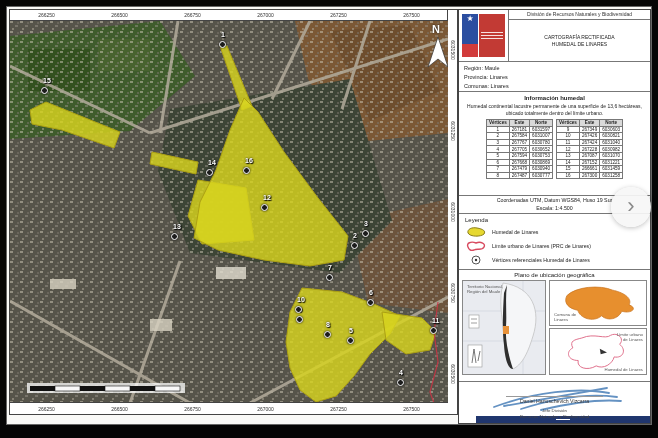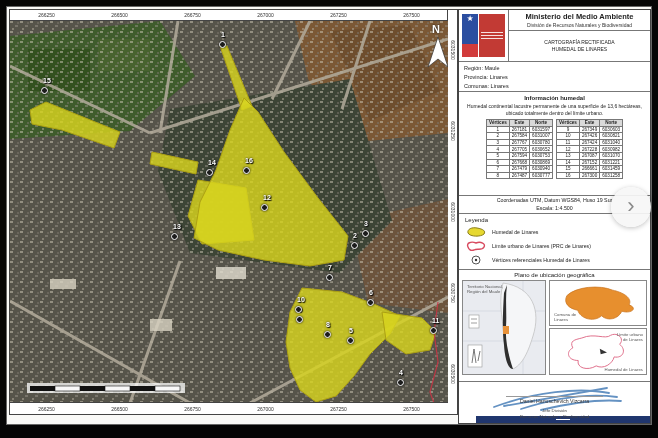--- a/index.html
+++ b/index.html
@@ -208,21 +208,20 @@
           <div class="logo-band">
               <i></i>
               <i></i>
               <i></i>
             </div>
           <div class="logo-base">
               <i></i>
             </div>
         </div>
         <div class="hdr-right">
-          <div class="hdr-title">Ministerio del Medio Ambiente</div>
           <div class="hdr-div">División de Recursos Naturales y Biodiversidad</div>
           <div class="hdr-doc">
             <span>CARTOGRAFÍA RECTIFICADA</span>
             <span>HUMEDAL DE LINARES</span>
           </div>
         </div>
       </div>
 
       <div class="sec region">
         <div>Región: Maule</div>

